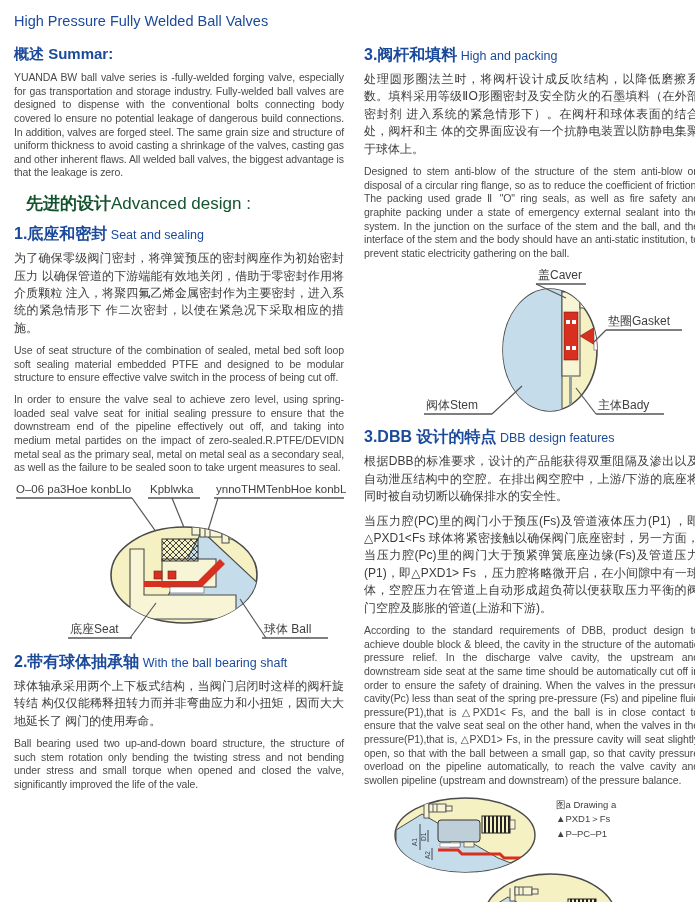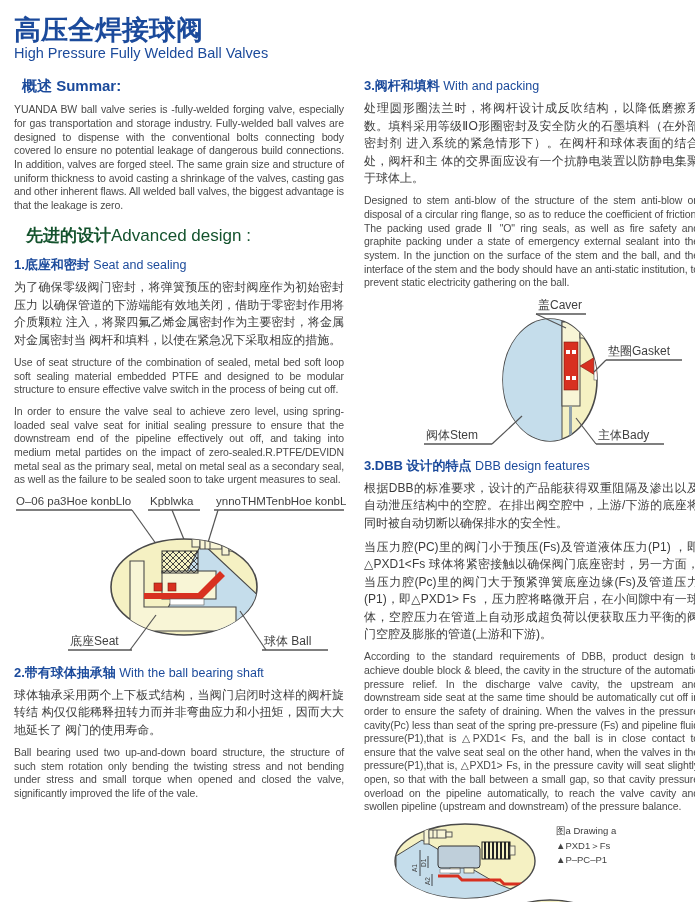--- a/index.html
+++ b/index.html
@@ -2,53 +2,52 @@
 <html><head>
 <meta charset="utf-8">
 <style>
   html,body{margin:0;padding:0;background:#ffffff;width:695px;height:902px;overflow:hidden;}
   body{font-family:"Liberation Sans","DejaVu Sans",sans-serif;color:#3c3c3c;}
   .page{padding:12px 12px 0 14px;}
   .title-cn{font-size:27px;font-weight:bold;color:#1b4a9b;line-height:1.05;margin:4px 0 0 0;}
   .title-en{font-size:14.5px;color:#1b4a9b;margin:1px 0 0 0;}
   .cols{display:flex;gap:20px;margin-top:10px;}
   .col{width:330px;flex:0 0 330px;}
-  .h-sum{font-size:15px;font-weight:bold;color:#1b4a9b;margin:6px 0 4px 8px;}
+  .h-sum{font-size:15px;font-weight:bold;color:#1b4a9b;margin:6px 0 4px 0;}
   .h-adv{font-size:17px;color:#14532d;margin:12px 0 2px 12px;}
   .h-adv .b{font-weight:bold;}
   .h-sub{font-size:12.5px;color:#1b4a9b;margin:9px 0 2px 0;}
-  .h-sub .b{font-weight:bold;font-size:13px;}
+  .h-sub .b{font-weight:bold;font-size:16px;}
   p.cn{font-size:12px;line-height:1.45;margin:5px 0 7px 0;text-align:justify;color:#3c3c3c;}
   p.en{font-size:10.5px;line-height:1.3;letter-spacing:-0.1px;margin:7px 0 8px 0;text-align:justify;color:#4a4a4a;}
   .diagram{display:block;margin:2px 0;}
   svg text{font-family:"Liberation Sans","DejaVu Sans",sans-serif;fill:#3f3f3f;}
   .dbb-wrap{position:relative;height:172px;margin-top:4px;}
   .dbb-svg{position:absolute;}
   .dbb-labels{position:absolute;font-size:9.5px;line-height:1.55;color:#444;white-space:nowrap;}
   .dbb-labels .cap{color:#3c3c3c;}
 </style>
 </head>
 <body>
 
 <div class="page">
 
-  <h1 class="title-cn">高压全焊接球阀</h1>
   <div class="title-en">High Pressure Fully Welded Ball Valves</div>
 
   <div class="cols">
 
     <div class="col">
 
       <div class="h-sum">概述 Summar:</div>
       <p class="en">YUANDA BW ball valve series is -fully-welded forging valve, especially for gas transportation and storage industry. Fully-welded ball valves are designed to dispense with the conventional bolts connecting body covered lo ensure no potential leakage of dangerous build connections. In addition, valves are forged steel. The same grain size and structure of uniform thickness to avoid casting a shrinkage of the valves, casting gas and other inherent flaws. All welded ball valves, the biggest advantage is that the leakage is zero.</p>
 
       <div class="h-adv"><span class="b">先进的设计</span><span>Advanced design :</span></div>
 
       <div class="h-sub"><span class="b">1.底座和密封</span><span> Seat and sealing</span></div>
-      <p class="cn">为了确保零级阀门密封，将弹簧预压的密封阀座作为初始密封压力 以确保管道的下游端能有效地关闭，借助于零密封作用将介质颗粒 注入，将聚四氟乙烯金属密封作为主要密封，将金属对金属密封当 阀杆和填料，以使在紧急况下采取相应的措施。</p>
+      <p class="cn">为了确保零级阀门密封，将弹簧预压的密封阀座作为初始密封压力 以确保管道的下游端能有效地关闭，借助于零密封作用将介质颗粒 注入，将聚四氟乙烯金属密封作为主要密封，进入系统的紧急情形下 作二次密封，以使在紧急况下采取相应的措施。</p>
       <p class="en">Use of seat structure of the combination of sealed, metal bed soft loop soft sealing material embedded PTFE and designed to be modular structure to ensure effective valve switch in the process of being cut off.</p>
       <p class="en">In order to ensure the valve seal to achieve zero level, using spring-loaded seal valve seat for initial sealing pressure to ensure that the downstream end of the pipeline effectively out off, and taking into medium metal partides on the impact of zero-sealed.R.PTFE/DEVIDN metal seal as the primary seal, metal on metal seal as a secondary seal, as well as the failure to be sealed soon to take urgent measures to seal.</p>
 
       <svg class="diagram" width="332" height="160" viewBox="0 0 332 160">
         <defs>
           <pattern id="xh1" width="6" height="6" patternUnits="userSpaceOnUse">
             <path d="M0,0 L6,6 M6,0 L0,6" stroke="#333" stroke-width="0.9"></path>
           </pattern>
           <clipPath id="seatclip">
               <ellipse cx="170" cy="92" rx="73" ry="48"></ellipse>
@@ -91,21 +90,21 @@
         <line x1="252" y1="155" x2="226" y2="116" stroke="#555" stroke-width="1.2"></line>
       </svg>
 
       <div class="h-sub"><span class="b">2.带有球体抽承轴</span><span> With the ball bearing shaft</span></div>
       <p class="cn">球体轴承采用两个上下板式结构，当阀门启闭时这样的阀杆旋转结 构仅仅能稀释扭转力而并非弯曲应力和小扭矩，因而大大地延长了 阀门的使用寿命。</p>
       <p class="en">Ball bearing used two up-and-down board structure, the structure of such stem rotation only bending the twisting stress and not bending under stress and small torque when opened and closed the valve, significantly improved the life of the vale.</p>
     </div>
 
     <div class="col" style="flex:0 0 335px;width:335px;">
 
-      <div class="h-sub" style="margin-top:6px;"><span class="b">3.阀杆和填料</span><span> With and packing</span></div>
+      <div class="h-sub" style="margin-top:6px;"><span class="b">3.阀杆和填料</span><span> High and packing</span></div>
       <p class="cn">处理圆形圈法兰时，将阀杆设计成反吹结构，以降低磨擦系数。填料采用等级ⅡO形圈密封及安全防火的石墨填料（在外部密封剂 进入系统的紧急情形下）。在阀杆和球体表面的结合处，阀杆和主 体的交界面应设有一个抗静电装置以防静电集聚于球体上。</p>
       <p class="en">Designed to stem anti-blow of the structure of the stem anti-blow on disposal of a circular ring flange, so as to reduce the coefficient of friction. The packing used grade Ⅱ "O" ring seals, as well as fire safety and graphite packing under a state of emergency external sealant into the system. In the junction on the surface of the stem and the ball, and the interface of the stem and the body should have an anti-static institution, to prevent static electricity gathering on the ball.</p>
 
       <svg class="diagram" width="335" height="150" viewBox="0 0 335 150">
         <defs>
           <clipPath id="stemclip">
               <ellipse cx="186" cy="82" rx="47" ry="61"></ellipse>
             </clipPath>
         </defs>
         <ellipse cx="186" cy="82" rx="47" ry="61" fill="#f5f1c3" stroke="#4a4a4a" stroke-width="1.6"></ellipse>

